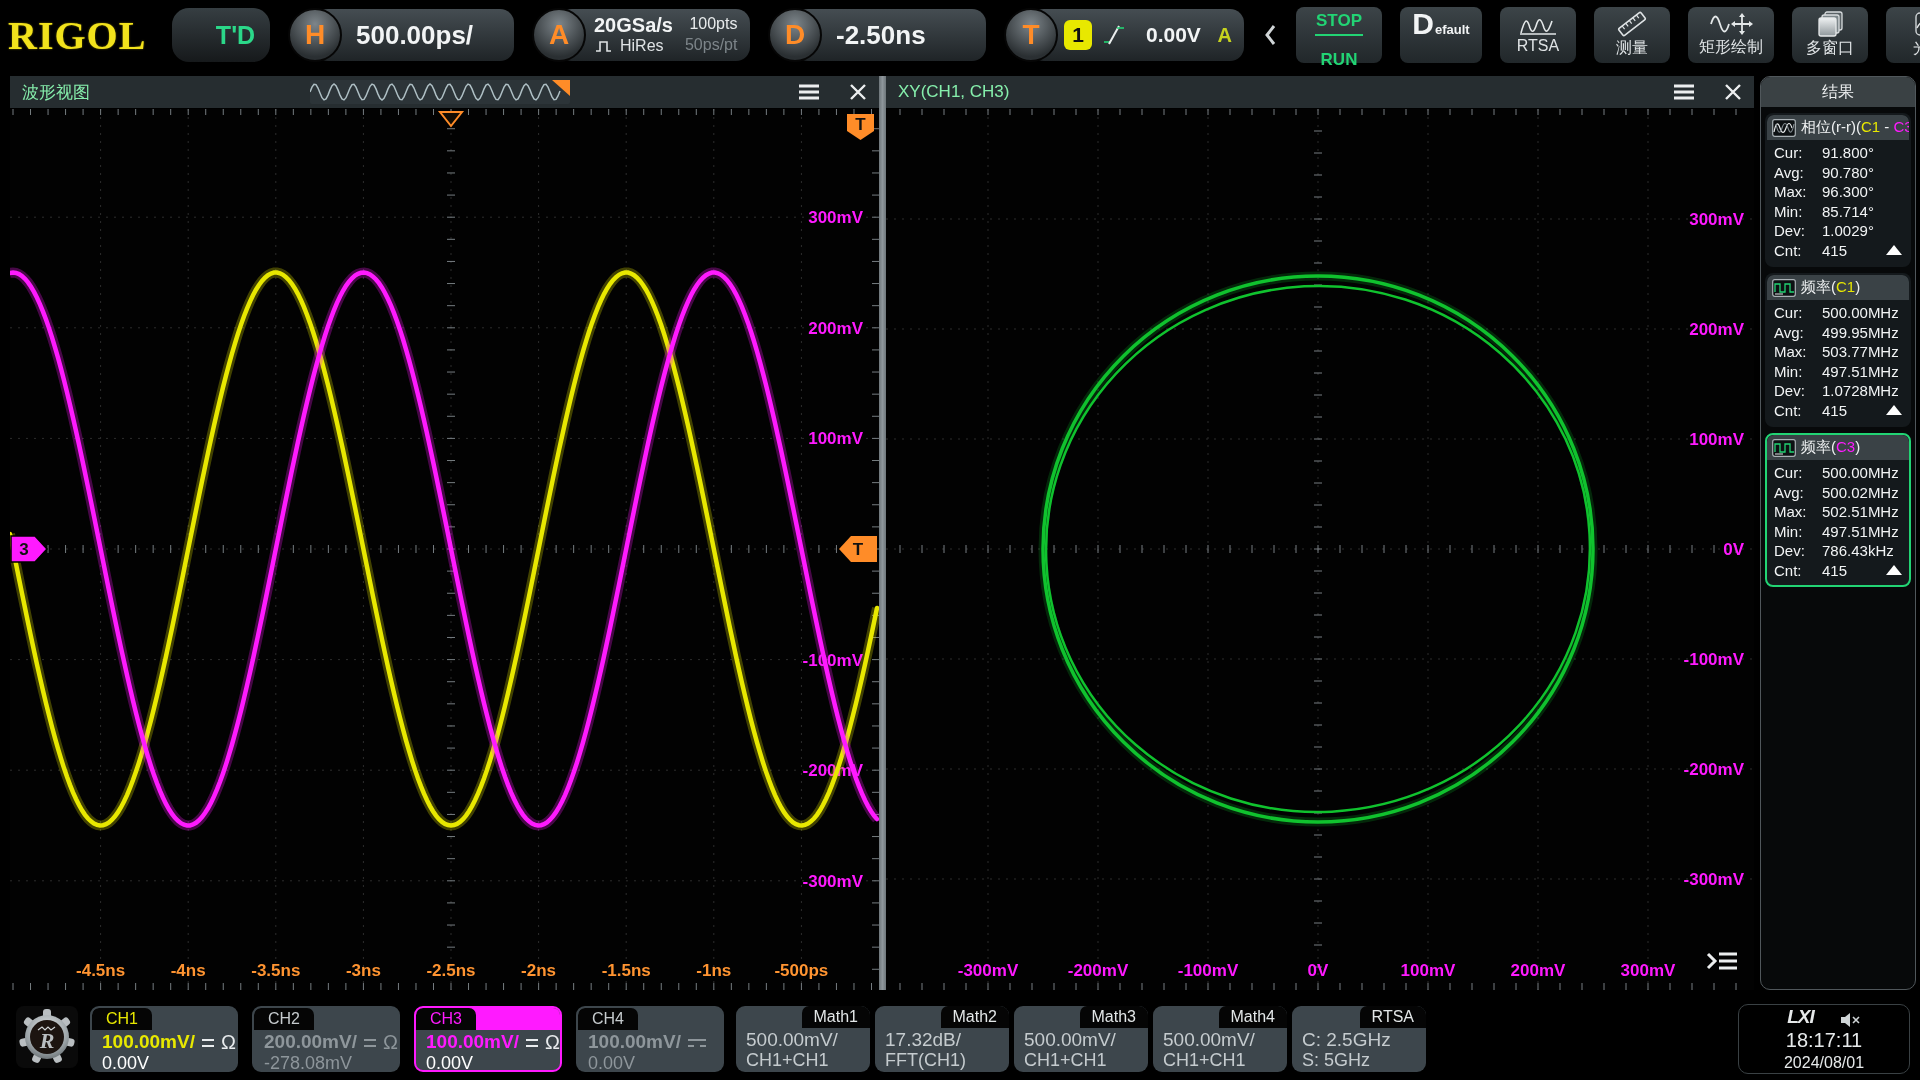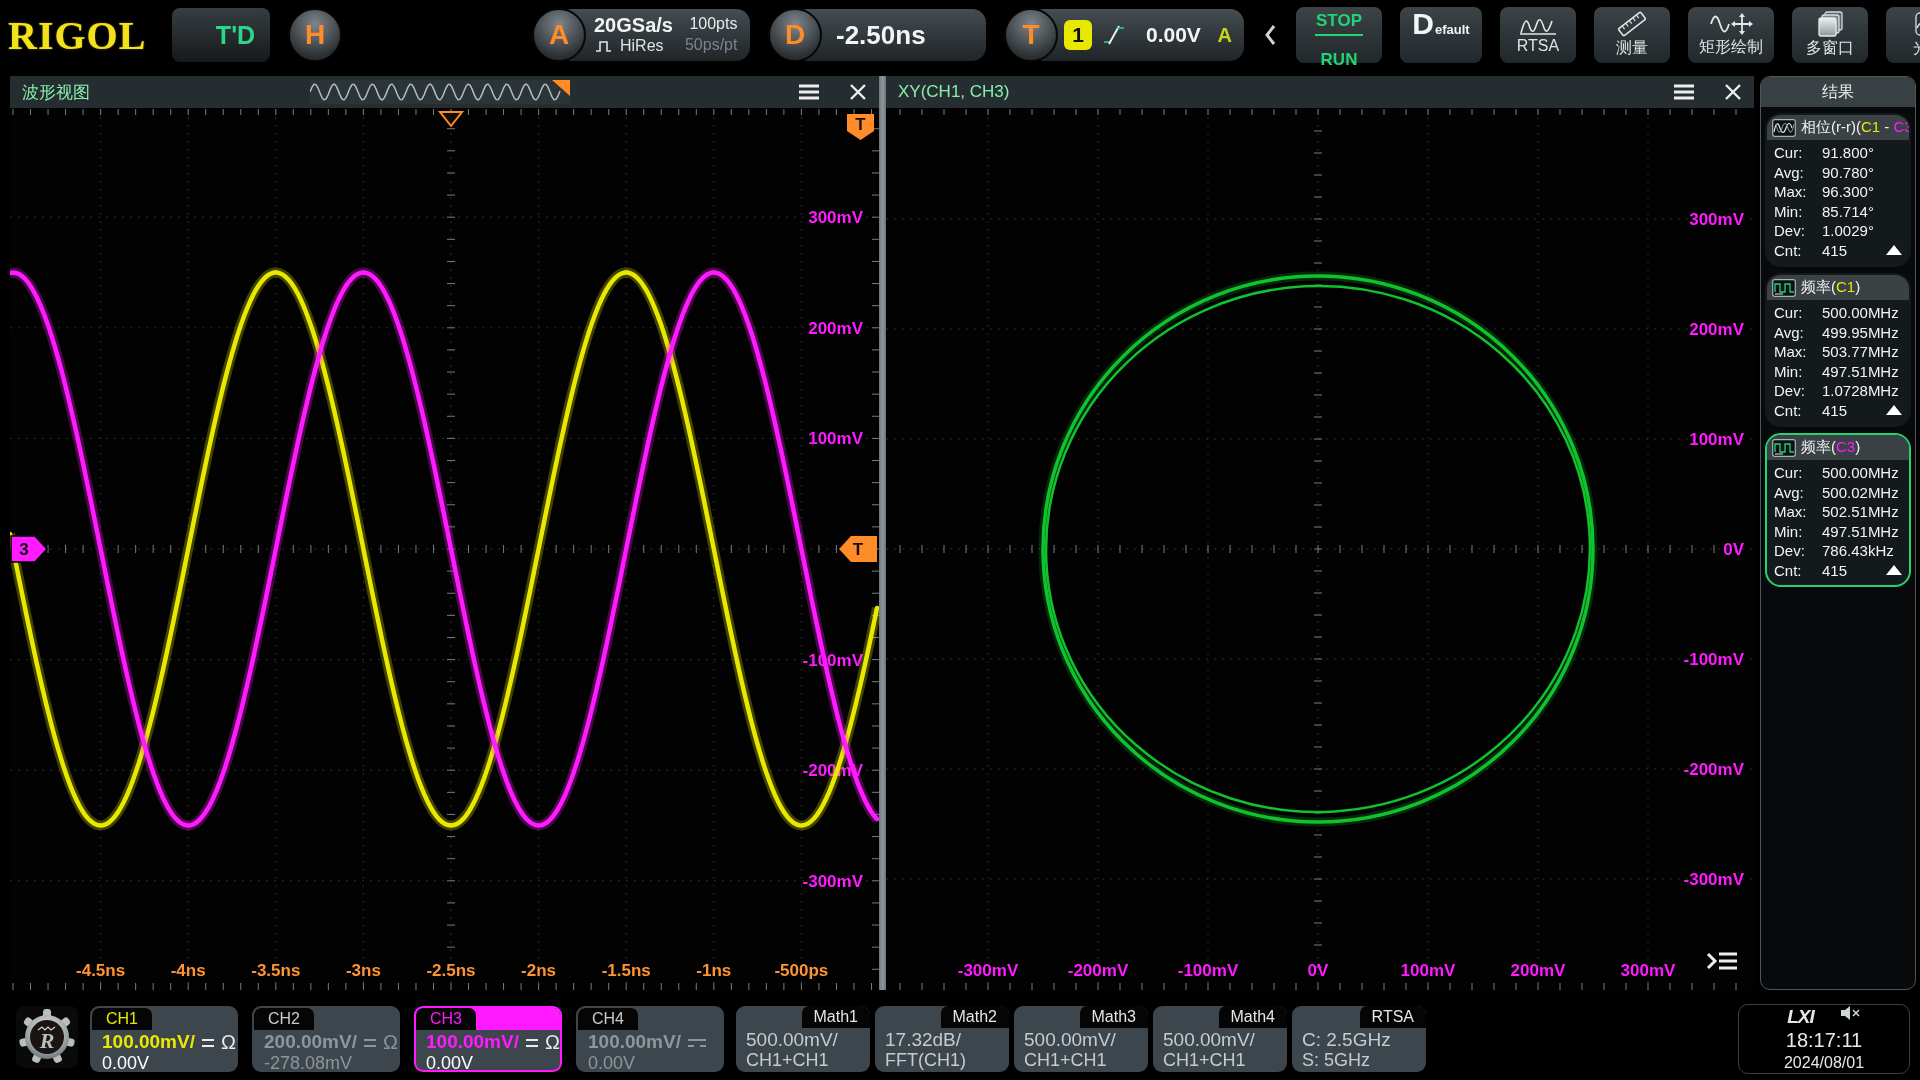--- a/index.html
+++ b/index.html
@@ -3,21 +3,21 @@
 <meta charset="utf-8">
 <style>
   * { margin:0; padding:0; box-sizing:border-box; }
   html,body { background:#000; }
   body { font-family:"Liberation Sans","DejaVu Sans",sans-serif; }
   .screen { position:relative; width:1920px; height:1080px; background:#000; overflow:hidden; color:#e6e9ea; }
 
   
   .topbar { position:absolute; left:0; top:0; width:1576px; height:66px; display:flex; align-items:center; gap:18px; padding:4px 4px 0 8px; background:#000; }
   .logo { width:146px; font-family:"Liberation Serif","DejaVu Serif",serif; font-weight:900; font-size:40px; letter-spacing:1px; color:#f2e21c; flex:none; text-shadow:0 0 2px #7a7000; }
-  .td-panel { flex:none; width:98px; height:54px; border-radius:8px; background:linear-gradient(#363e42,#16191b); display:flex; align-items:center; justify-content:center; font-size:25px; font-weight:bold; color:#2bd889;padding-left:29px; }
+  .td-panel { flex:none; width:98px; height:54px; border-radius:17px; background:linear-gradient(#363e42,#16191b); display:flex; align-items:center; justify-content:center; font-size:25px; font-weight:bold; color:#2bd889;padding-left:29px; }
   .cpgroup { position:relative; flex:none; height:56px; }
   .cp-panel { position:absolute; left:26px; right:0; top:2px; bottom:2px; background:linear-gradient(#454d52,#1f2427); border-radius:14px; display:flex; align-items:center; padding-left:42px; }
   .cp-circle { position:absolute; left:0; top:1px; width:54px; height:54px; border-radius:50%; background:radial-gradient(circle at 50% 28%, #7d858a, #2a2f32 75%); border:2px solid #060606; display:flex; align-items:center; justify-content:center; font-size:28px; font-weight:bold; color:#ff8c28; z-index:2; }
   .big-val { font-size:26px; font-weight:bold; color:#f2f4f5; }
   .acq-cols { display:flex; gap:12px; align-items:center; }
   .acq-c1 { display:flex; flex-direction:column; line-height:1.15; }
   .acq-sr { font-size:20px; font-weight:bold; color:#f2f4f5; }
   .acq-mode { display:flex; align-items:center; gap:4px; font-size:16px; color:#dfe3e5; }
   .acq-c2 { display:flex; flex-direction:column; line-height:1.3; align-items:flex-end; }
   .acq-pts { font-size:16px; color:#e8ebec; }
@@ -62,21 +62,21 @@
   .xy-trace { fill:none; stroke:#10c22e; stroke-width:3.5; }
   .xy-trace2 { fill:none; stroke:#10c22e; stroke-width:2.5; }
   .xy-glow { fill:none; stroke:#10c22e; stroke-width:9; opacity:.2; }
   .tagT { fill:#121212; font:700 17px "Liberation Sans","DejaVu Sans",sans-serif; text-anchor:middle; }
   .trig-tri { fill:#140d03; stroke:#ff8c28; stroke-width:2; }
   .pv { fill:none; stroke:#aebfc4; stroke-width:1.5; }
 
   
   .results { position:absolute; left:1760px; top:76px; width:156px; height:914px; background:#07090a; border:1px solid #50575b; border-radius:10px; overflow:hidden; }
   .res-head { height:30px; background:#3a4144; display:flex; align-items:center; justify-content:center; font-size:16px; color:#eceeef; }
-  .m-card { margin:6px 4px; border-radius:16px; background:#14191c; border:2px solid transparent; overflow:hidden; }
+  .m-card { margin:6px 4px; border-radius:8px; background:#14191c; border:2px solid transparent; overflow:hidden; }
   .m-card.selected { border-color:#22d474; }
   .m-head { display:flex; align-items:center; gap:5px; background:#3a4246; padding:3px 5px; font-size:15px; color:#f0f2f3; border-radius:7px 7px 0 0; white-space:nowrap; }
   .m-head .m-icon { flex:none; width:24px; height:18px; }
   .m-body { padding:3px 0 5px; }
   .m-row { display:flex; align-items:center; padding:0 7px; font-size:15px; line-height:19.5px; color:#f2f4f5; }
   .m-row .lab { width:48px; }
   .m-row .val { flex:1; }
   .tri-up { width:0; height:0; border-left:8px solid transparent; border-right:8px solid transparent; border-bottom:10px solid #fff; margin-left:auto; }
 
   
@@ -93,34 +93,37 @@
   .dc-ic { display:inline-block; width:18px; height:9px; border-top:2px solid currentColor; position:relative; top:1px; }
   .dc-ic::after { content:""; position:absolute; left:0; right:0; top:4px; border-top:2px dashed currentColor; }
   .ohm { font-size:20px; font-weight:normal; }
   .math-cards { position:absolute; left:736px; top:4px; display:flex; gap:5px; }
   .math-card { width:134px; height:66px; background:#3d464c; border-radius:9px; overflow:hidden; }
   .math-tabrow { height:22px; display:flex; justify-content:flex-end; }
   .math-tab { background:#050505; border-radius:7px 7px 0 0; padding:0 12px; font-size:16px; line-height:22px; color:#e3e7e8; }
   .math-l { padding:0 0 0 10px; font-size:18px; line-height:21px; color:#c5cbce; }
   .math-l.first { padding-top:1px; font-size:19px; }
   .clock { position:absolute; right:10px; top:2px; width:172px; height:70px; border:1px solid #3a4144; border-radius:10px; display:flex; flex-direction:column; align-items:center; justify-content:center; line-height:1.25; }
-  .clock .lxi-row { display:flex; align-items:flex-start; gap:25px; }
+  .clock .lxi-row { display:flex; align-items:flex-end; gap:25px; }
   .clock .lxi { font-style:italic; font-weight:900; font-size:19px; letter-spacing:-1px; }
   .clock .t { font-size:20px; } .clock .d { font-size:16px; }
 </style>
 </head>
 <body>
 
 <div class="screen">
 
   <header class="topbar">
     <div class="logo">RIGOL</div>
     <div class="td-panel">T'D</div>
 
     <div class="cpgroup" style="width:226px;">
+      <div class="cp-panel">
+          <span class="big-val">500.00ps/</span>
+        </div>
       <div class="cp-circle">H</div>
     </div>
 
     <div class="cpgroup" style="width:218px;">
       <div class="cp-panel" style="padding-left:36px;">
         <div class="acq-cols">
           <div class="acq-c1">
             <span class="acq-sr">20GSa/s</span>
             <span class="acq-mode">
               <svg width="22" height="14" viewBox="0 0 22 14">

